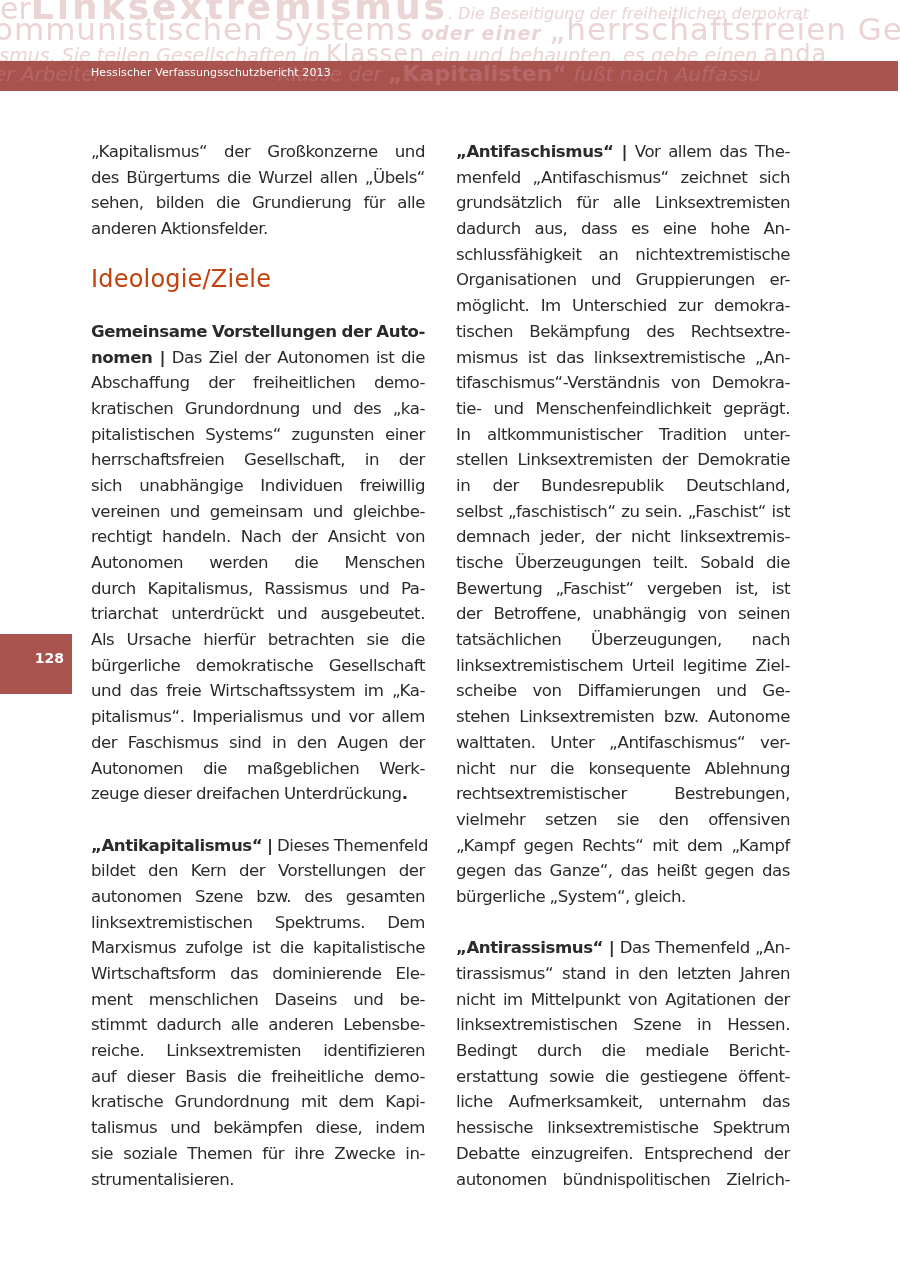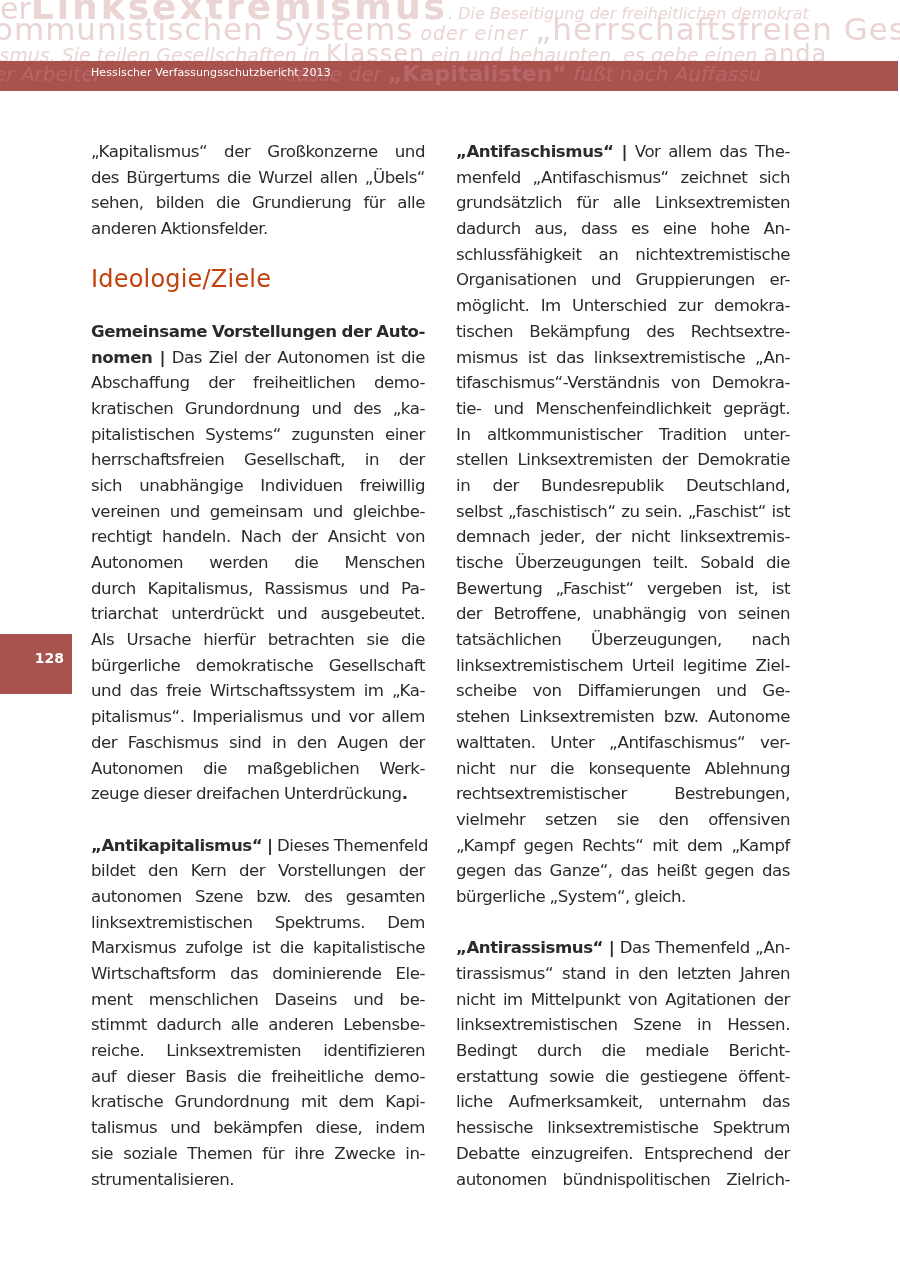--- a/index.html
+++ b/index.html
@@ -11,21 +11,21 @@
   }
   .watermark {
     position: absolute; left: 0; top: 0; width: 900px; height: 92px; overflow: hidden;
     color: #ead4d4; white-space: nowrap; pointer-events: none;
   }
   .wm-line { position: absolute; left: 0; white-space: nowrap; }
   .wm-1 { top: -14px; font-size: 30px; }
   .wm-1 .big { font-weight: bold; font-size: 36px; letter-spacing: 3px; }
   .wm-1 .it { font-style: italic; font-size: 16px; margin-top: 16px; }
   .wm-2 { top: 11px; font-size: 31px; left: -6px; letter-spacing: 1px; }
-  .wm-2 .it { font-style: italic; font-size: 19px; }
+  .wm-2 .it { font-style: italic; font-size: 19px; font-weight: bold; }
   .wm-2 .big { font-size: 31px; }
   .wm-3 { top: 40px; font-size: 19px; font-style: italic; left: -6px; }
   .wm-3 .big { font-style: normal; font-size: 24px; letter-spacing: 1px; }
   .header-band {
     position: absolute; left: 0; top: 61px; width: 898px; height: 30px;
     background: #a8534d; overflow: hidden;
   }
   .band-wm {
     position: absolute; left: -6px; top: 0px; font-size: 20px; font-style: italic;
     color: #b7676a; white-space: nowrap;

